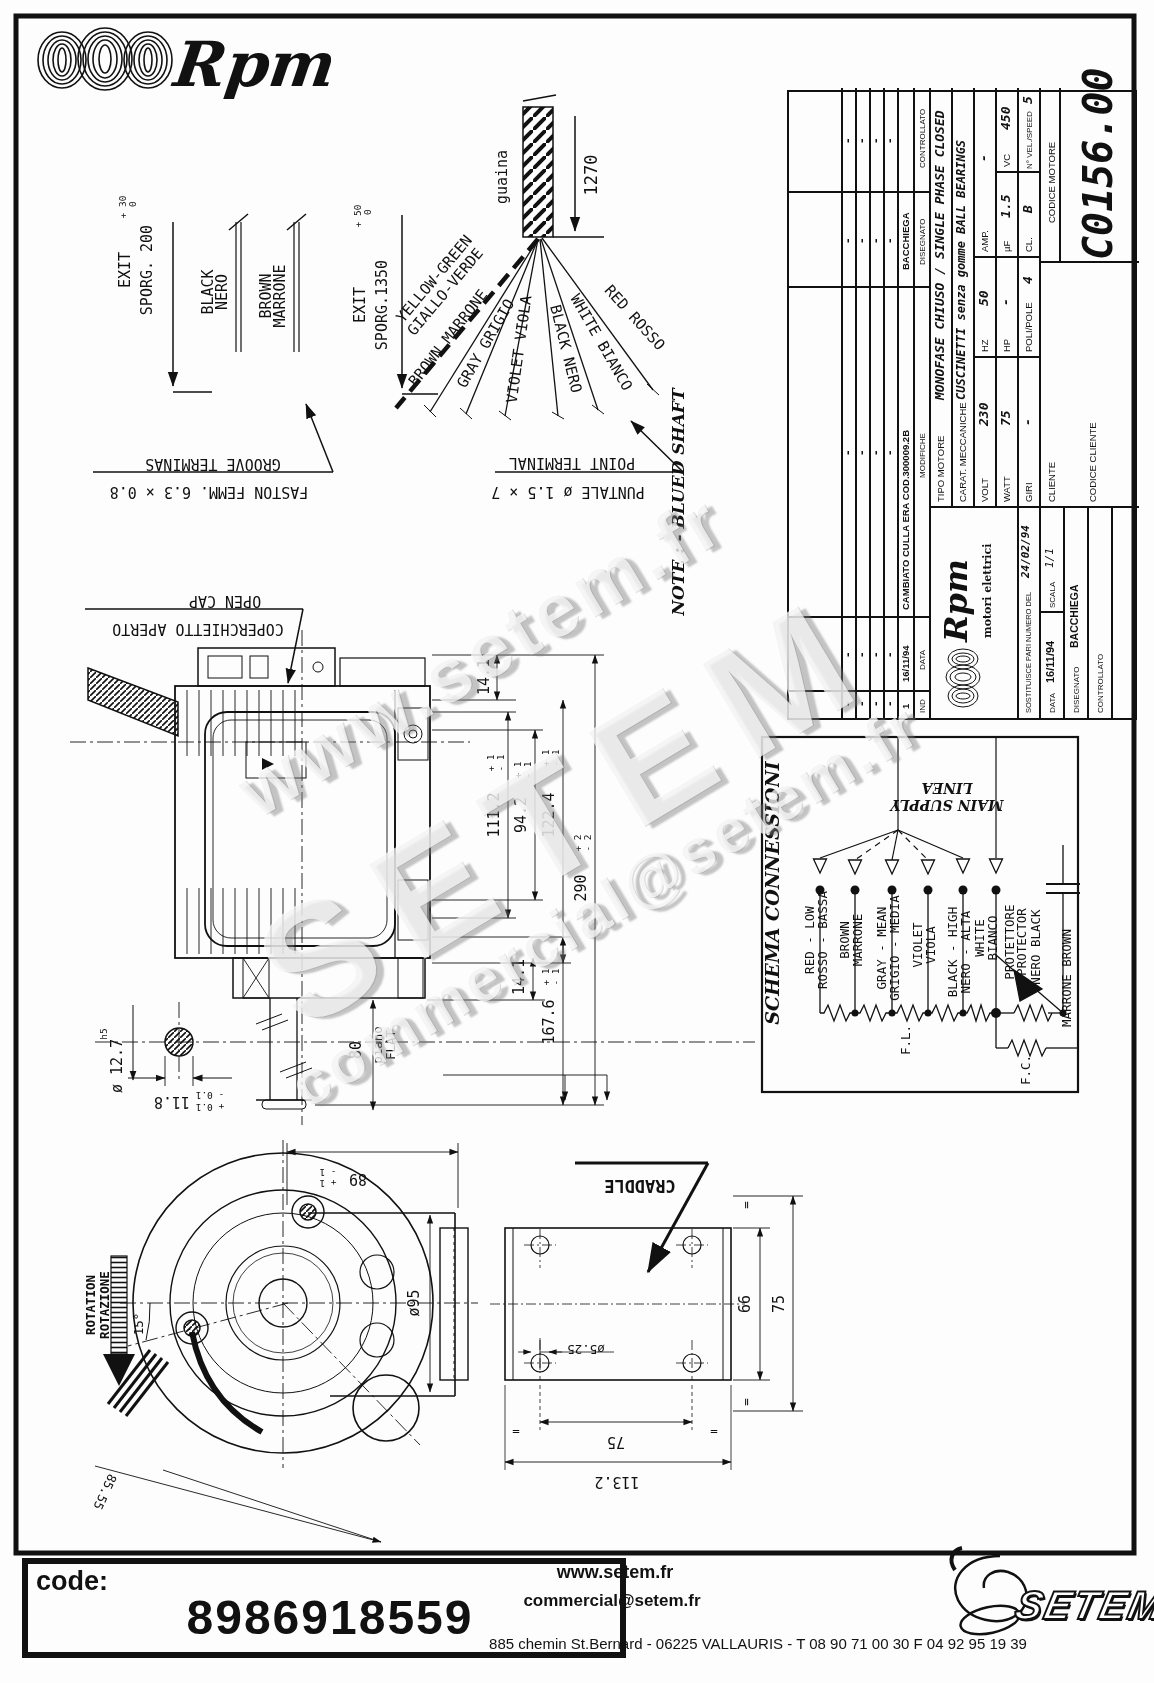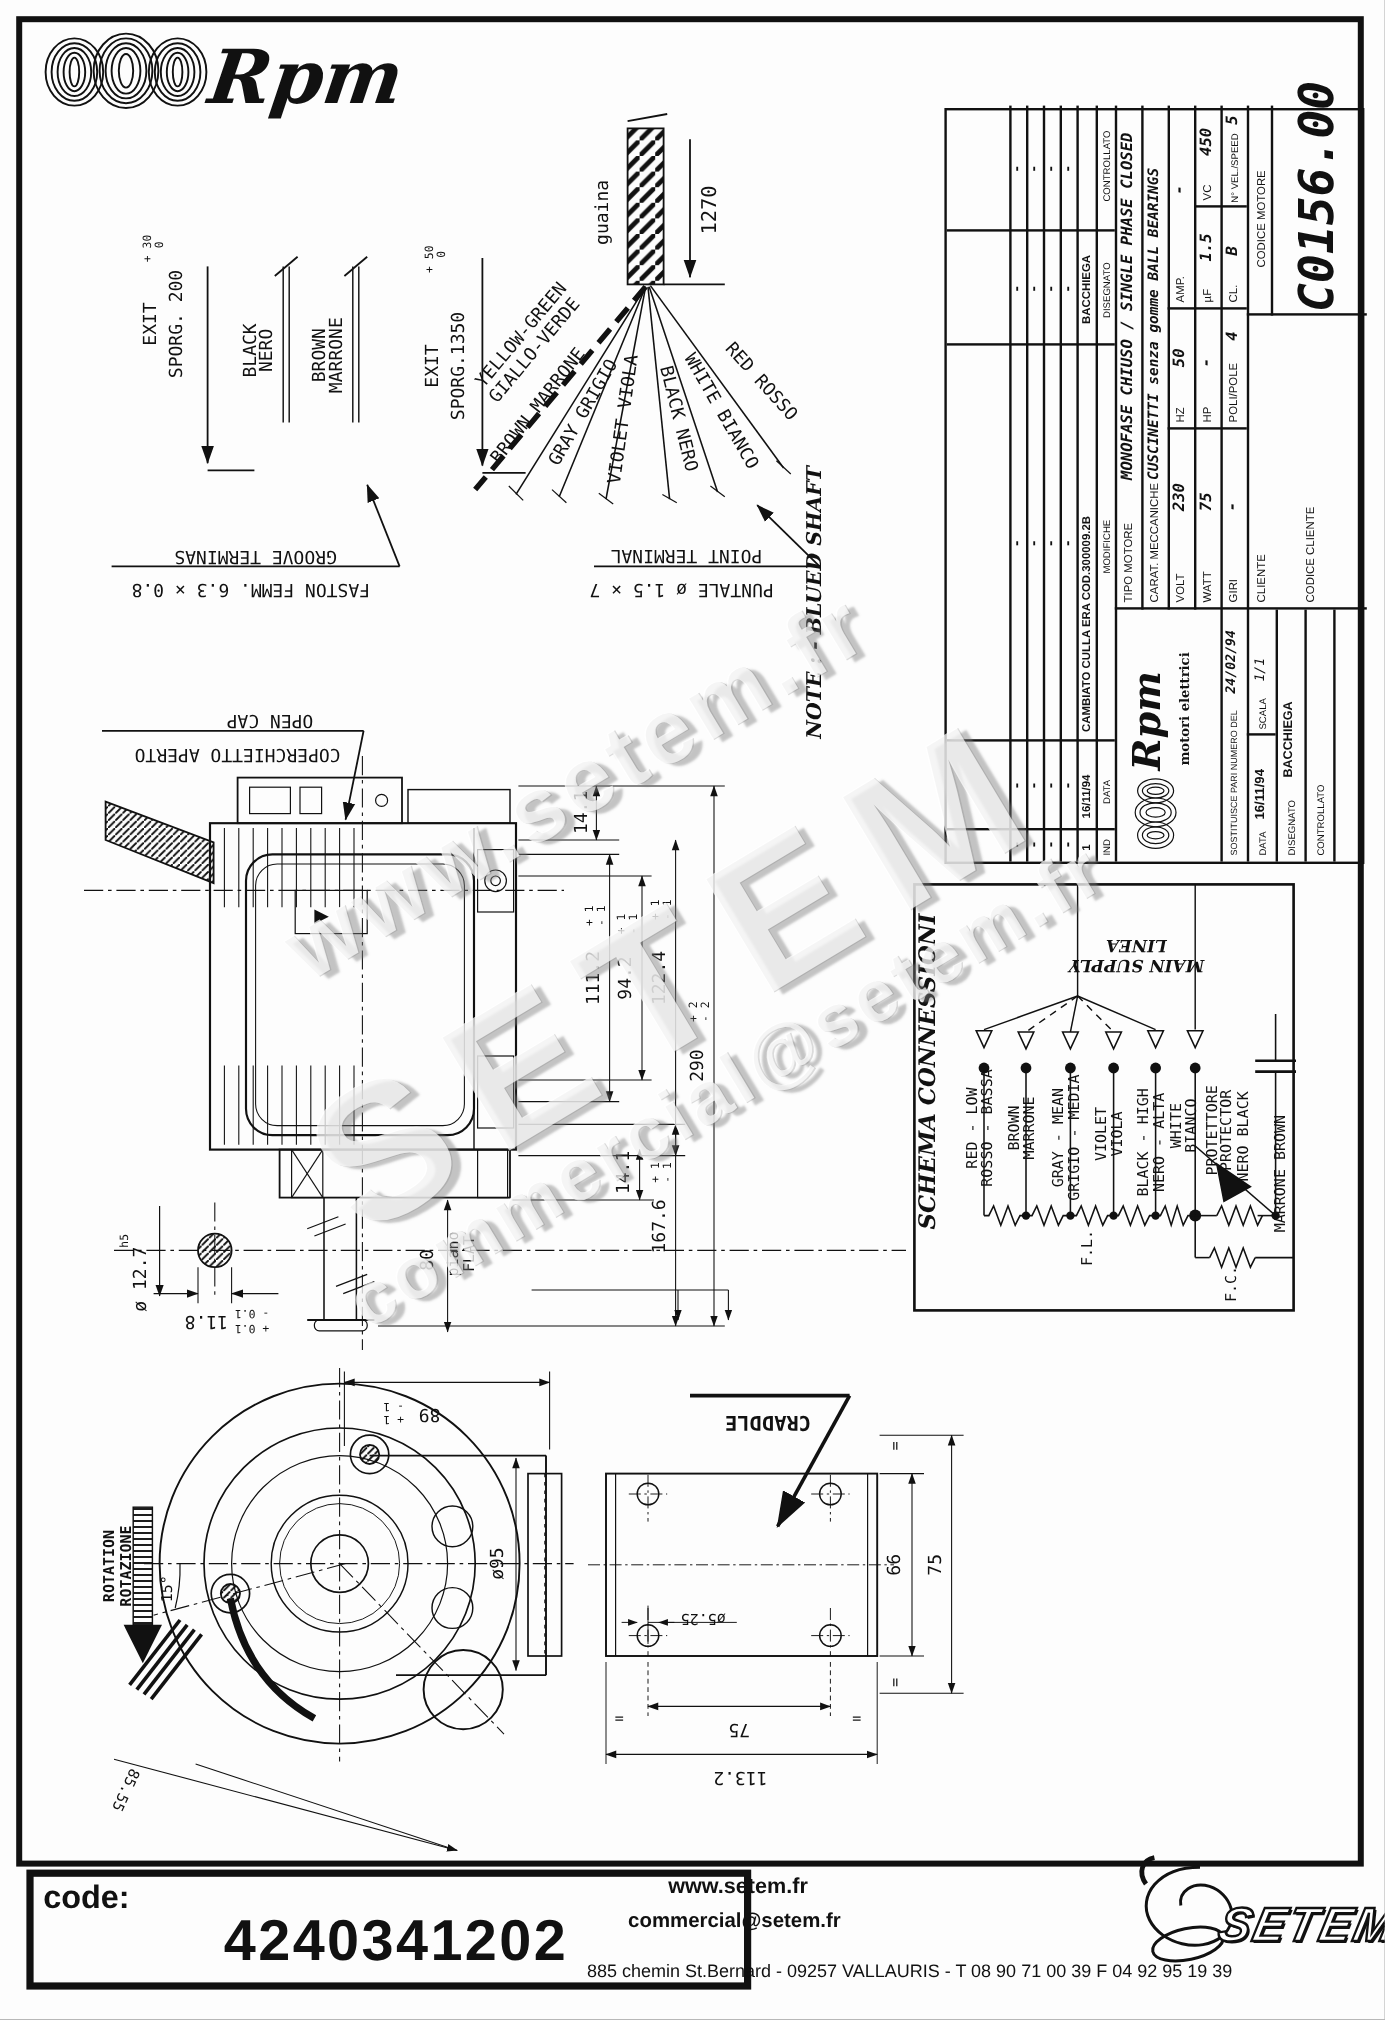--- a/index.html
+++ b/index.html
@@ -602,19 +602,19 @@
     <div class="tl lab" style="left:216px;top:296px">CODICE CLIENTE</div>
     <div class="tl" style="left:458px;top:286px;font:italic bold 40px 'DejaVu Sans Mono',monospace">C0156.00</div>
   </div>
 
   <div class="wm" style="left:480px;top:655px;font-size:76px;letter-spacing:5px">www.setem.fr</div>
   <div class="wm" style="left:565px;top:810px;font-size:160px;letter-spacing:26px">SETEM</div>
   <div class="wm" style="left:605px;top:905px;font-size:62px;letter-spacing:4px">commercial@setem.fr</div>
 
   <div class="abs" id="codebox"></div>
   <div class="abs" id="codelabel">code:</div>
-  <div class="abs" id="codevalue">4240341202</div>
+  <div class="abs" id="codevalue">8986918559</div>
   <div class="abs" id="site">www.setem.fr</div>
   <div class="abs" id="email">commercial@setem.fr</div>
-  <div class="abs" id="addr">885 chemin St.Bernard  -  09257 VALLAURIS  -  T 08 90 71 00 39   F 04 92 95 19 39</div>
+  <div class="abs" id="addr">885 chemin St.Bernard  -  06225 VALLAURIS  -  T 08 90 71 00 30   F 04 92 95 19 39</div>
   <div class="abs" id="setemtxt">SETEM</div>
 
 </div>
 
 </body></html>

